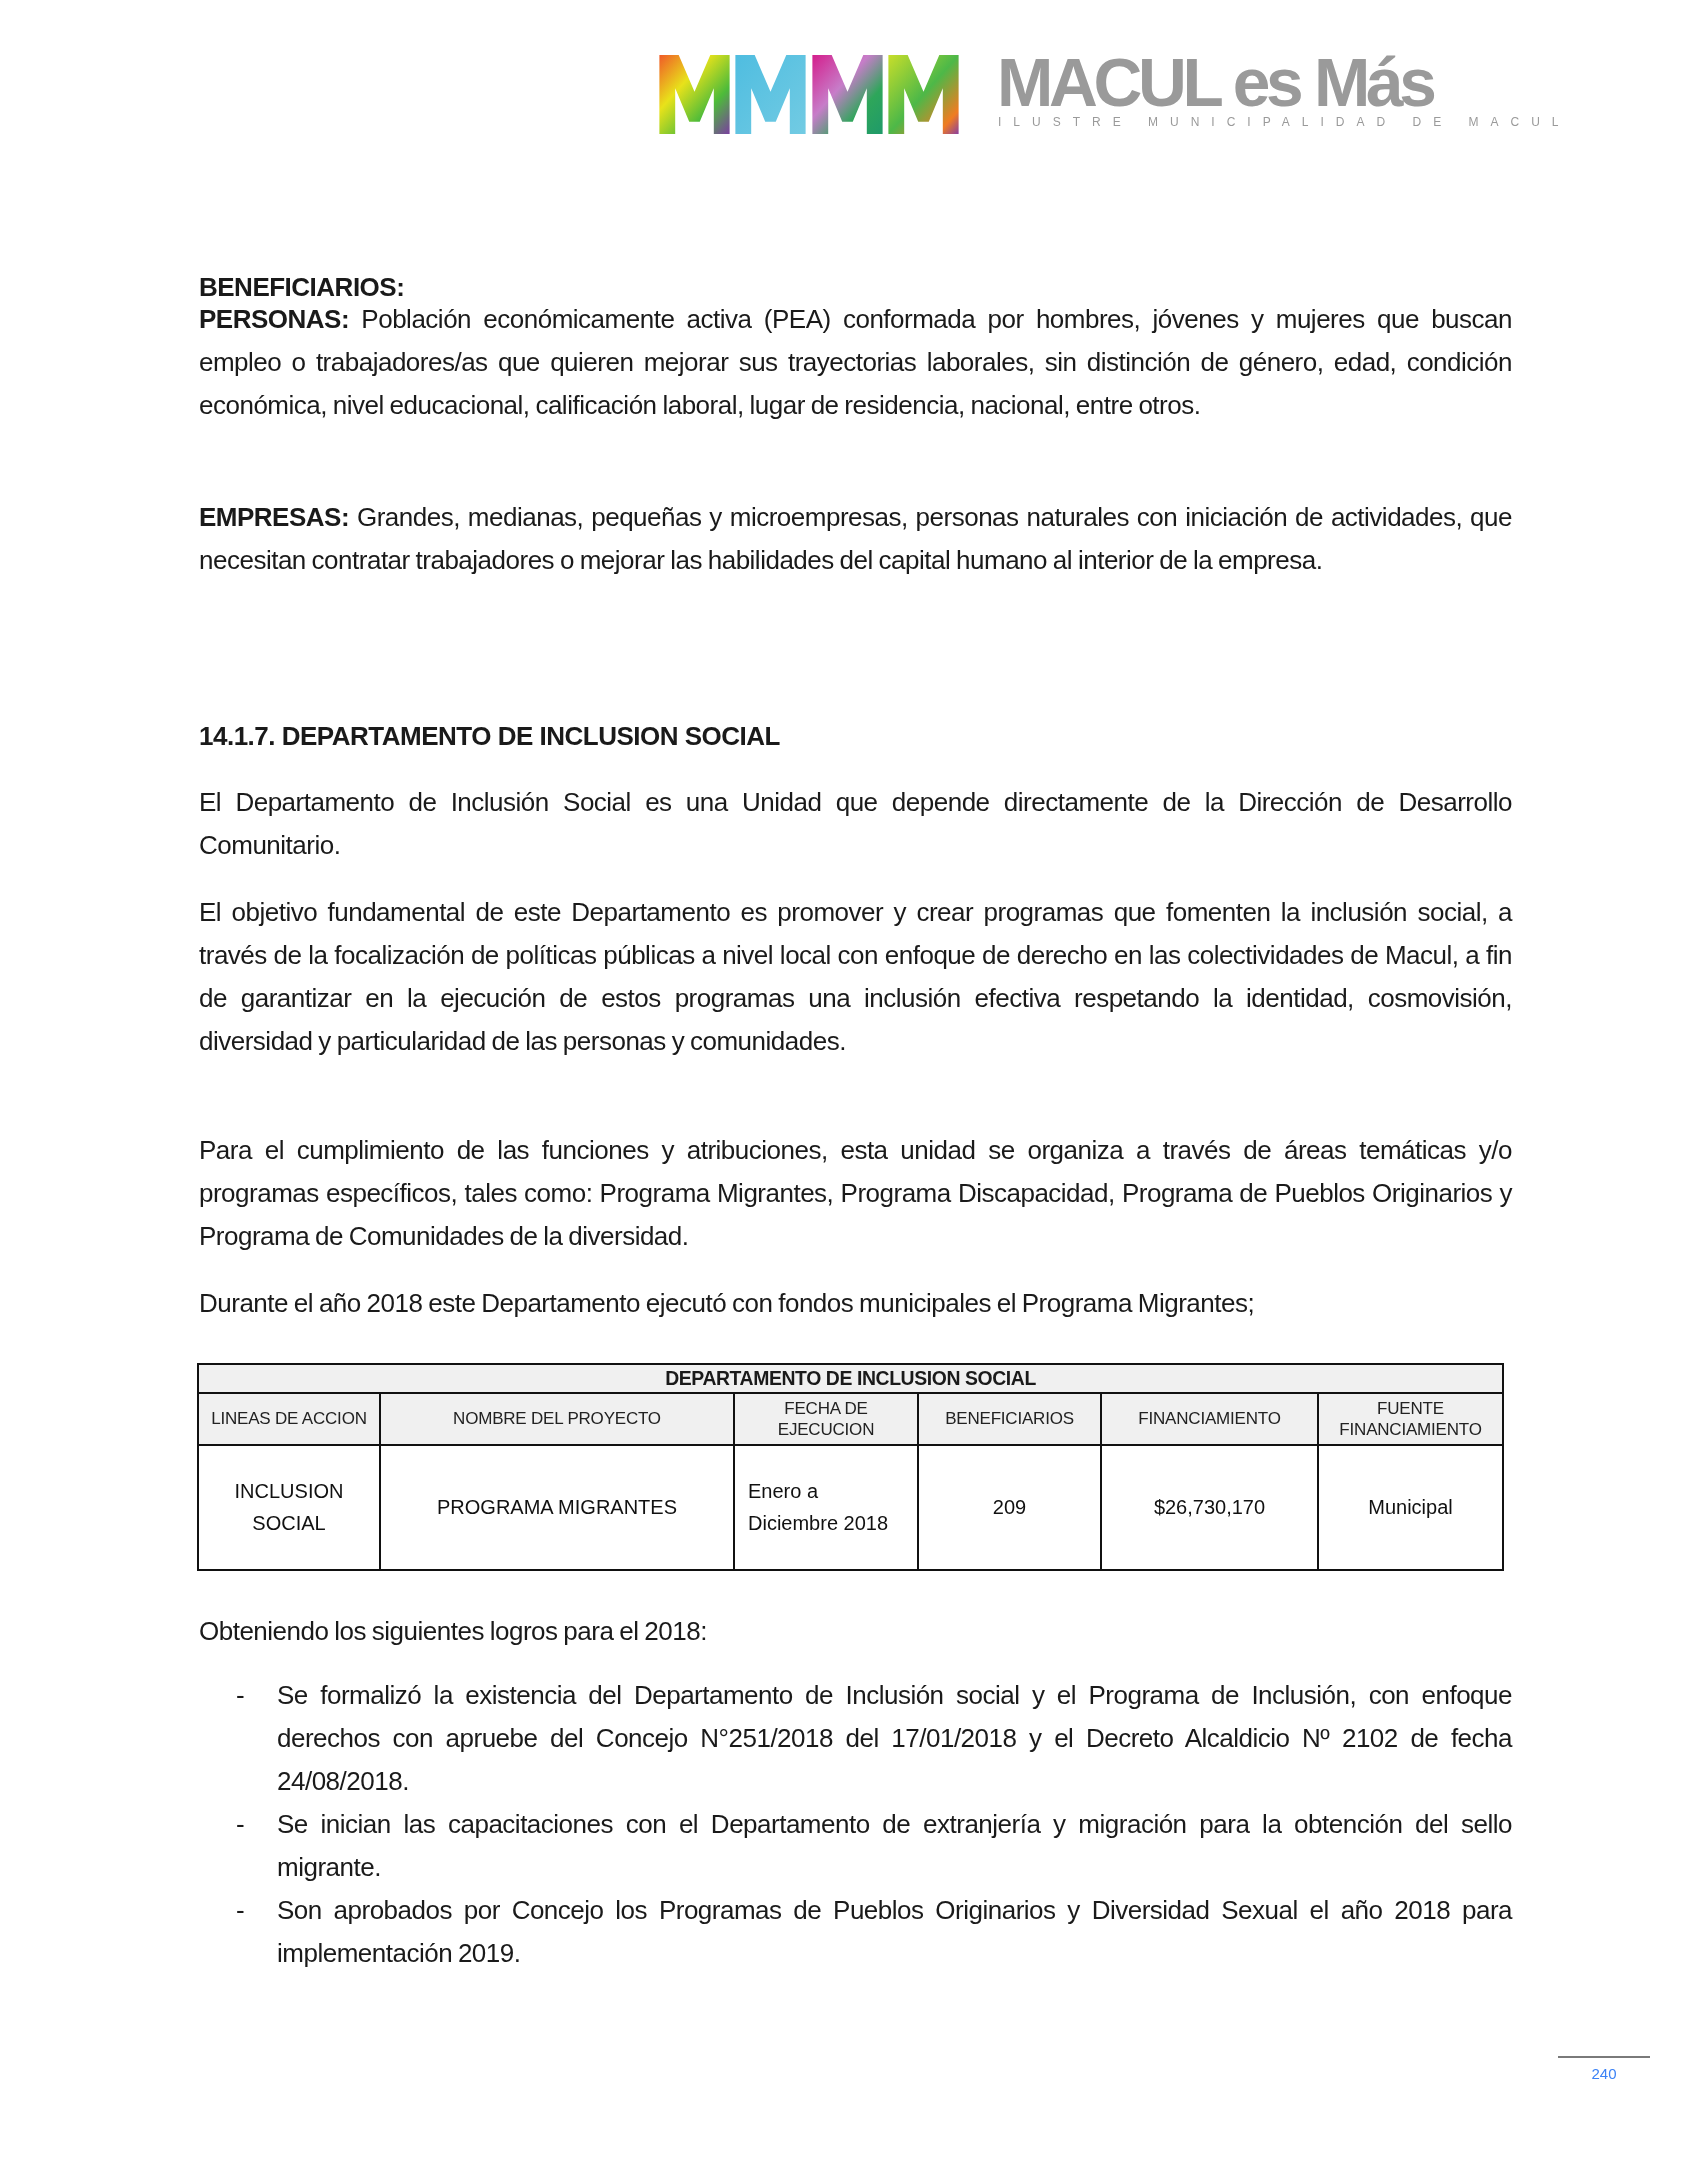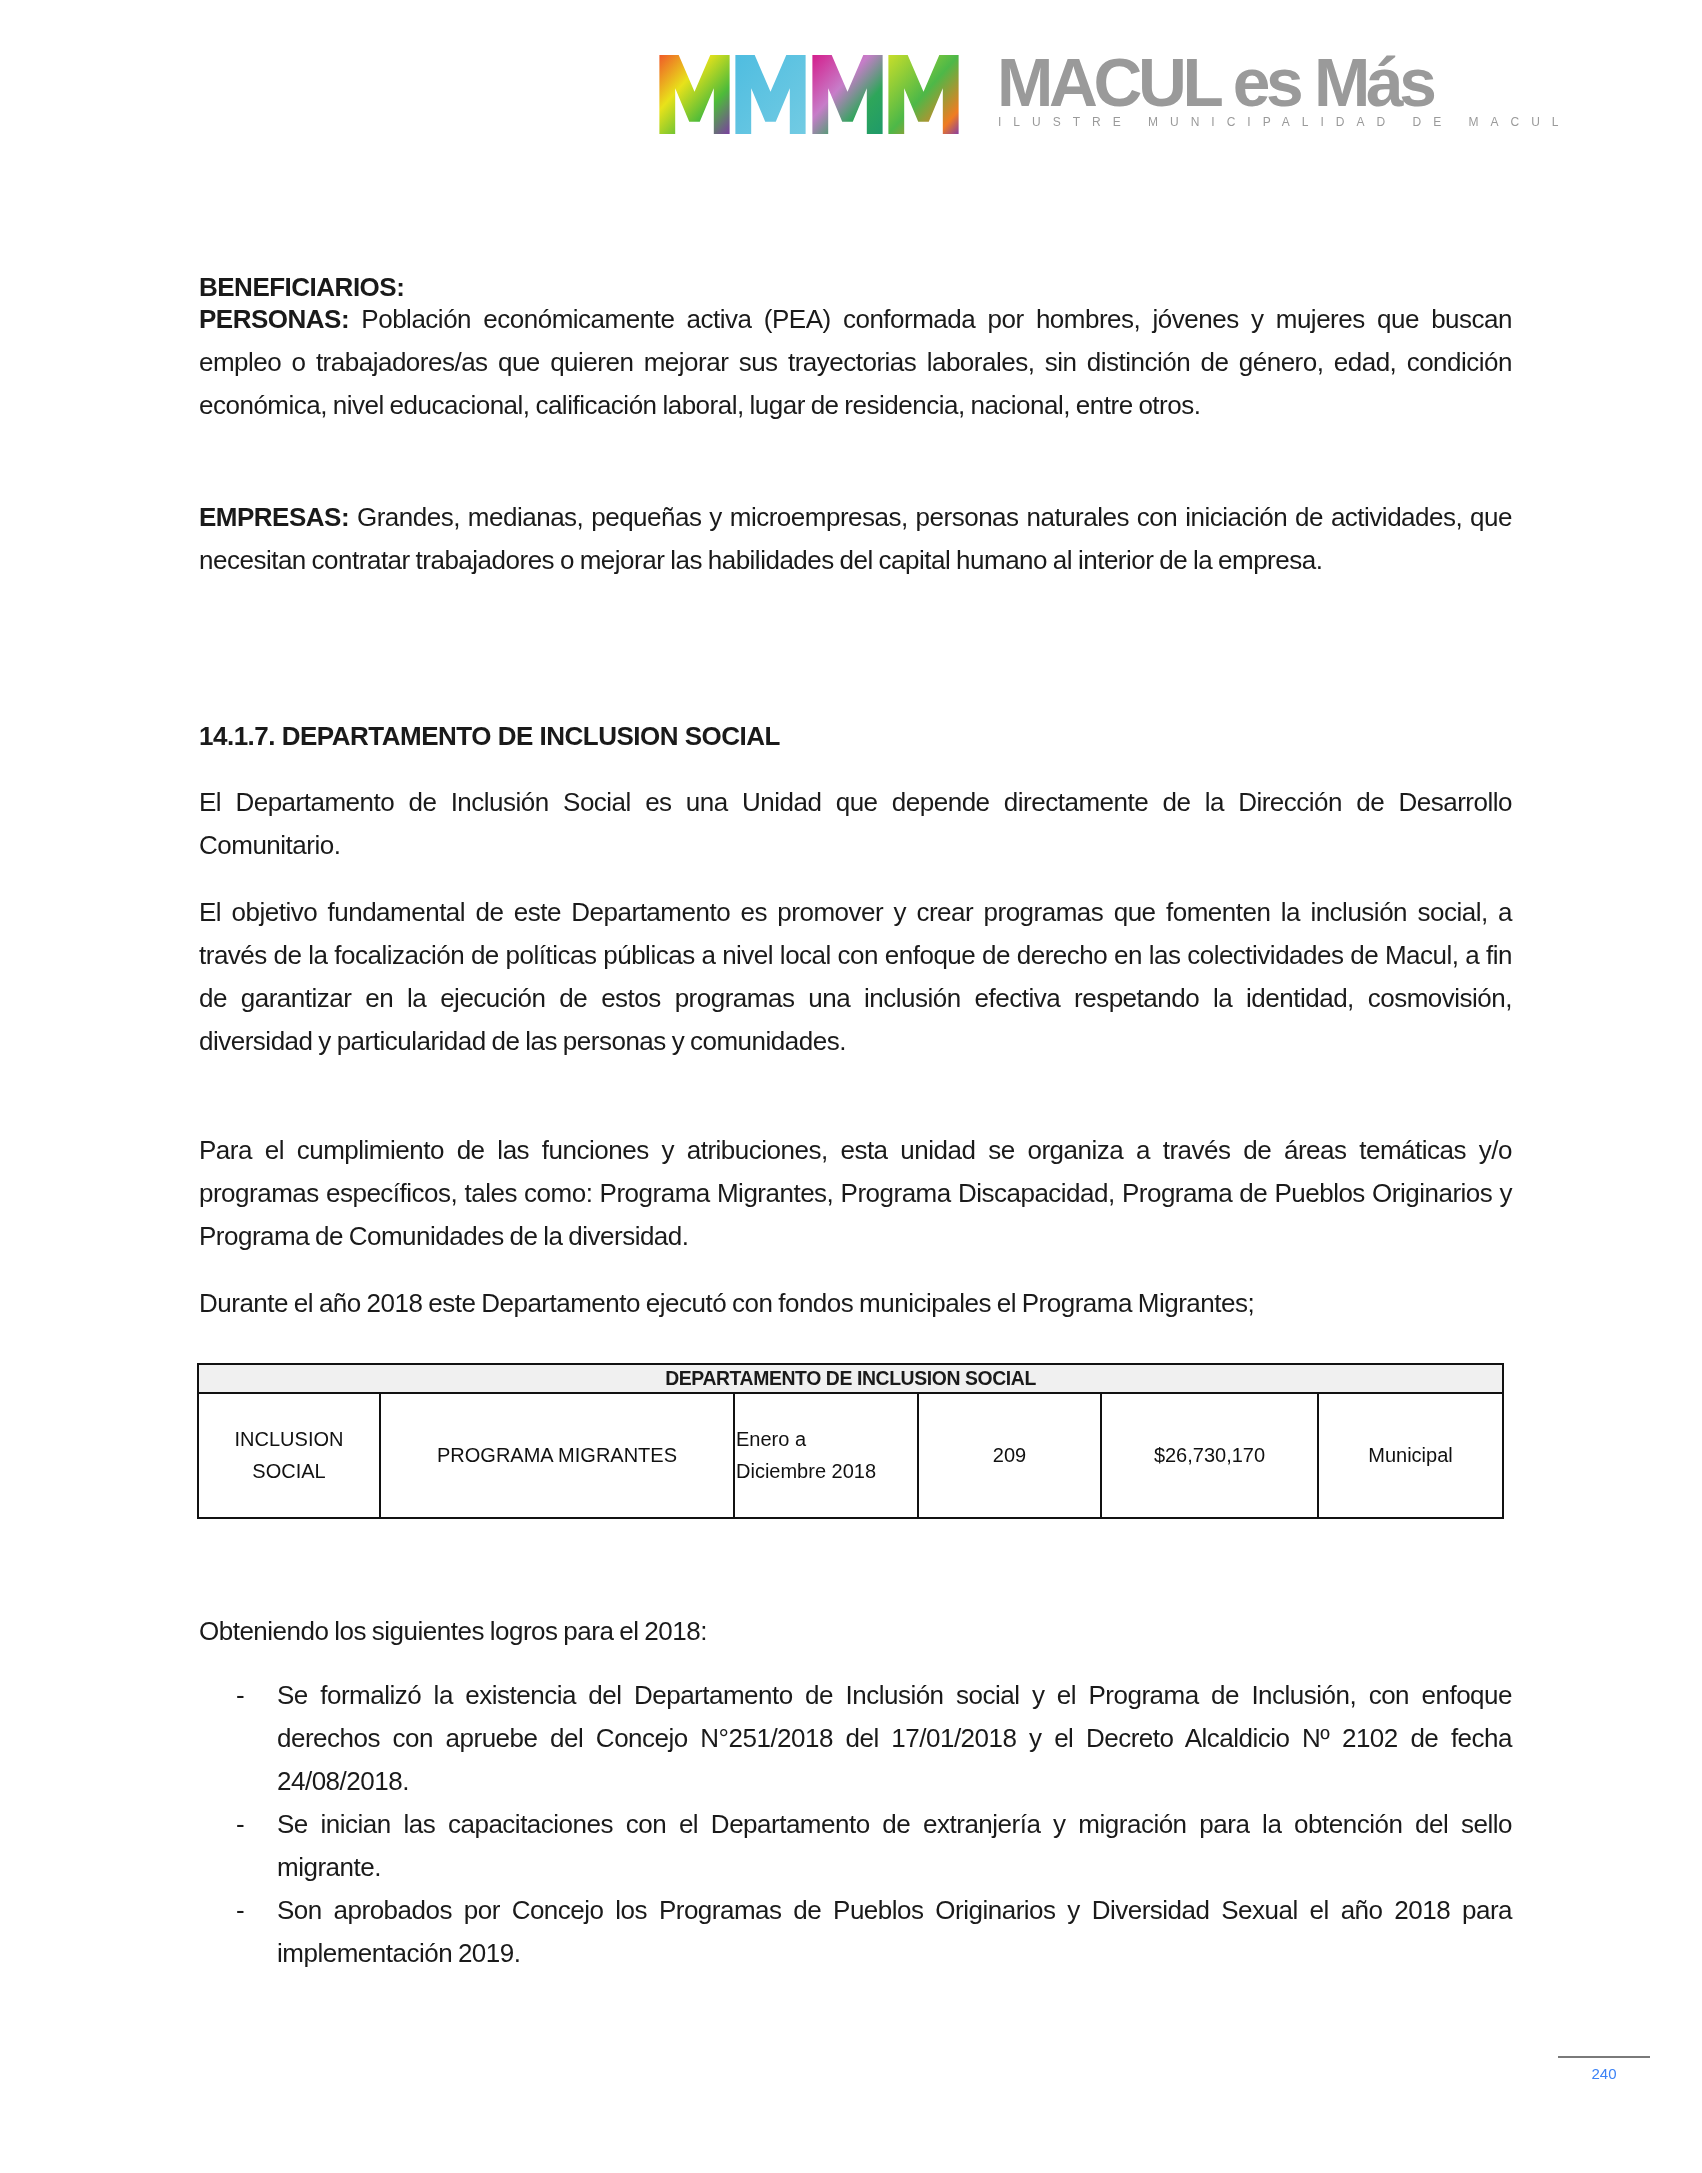--- a/index.html
+++ b/index.html
@@ -27,21 +27,21 @@
   
   .tbl { position: absolute; left: 197px; top: 1363px; width: 1305px; border-collapse: collapse;
          table-layout: fixed; }
   .tbl td, .tbl th { border: 2.6px solid #111; padding: 0 3.5px; text-align: center; vertical-align: middle;
                      font-weight: 400; }
   .tbl .title-row th { background: #f0f0f0; height: 26.5px; font-weight: 700; font-size: 19.4px;
                        letter-spacing: -0.4px; }
   .tbl .head-row th { background: #f0f0f0; height: 50px; font-size: 17px; line-height: 21px;
                       letter-spacing: -0.2px; color: #222; }
   .tbl .data-row td { height: 123px; font-size: 20px; line-height: 32px; color: #111; }
-  .tbl .data-row td.left { text-align: left; padding-left: 1px; }
+  .tbl .data-row td.left { text-align: left; padding-left: 13px; }
 
   
   .bullets { list-style: none; margin: 0; padding: 0; }
   .bullets li { position: relative; padding-left: 78px; }
   .bullets li .dash { position: absolute; left: 37px; top: 0; }
 
   
   .pg-rule { position: absolute; left: 1558px; top: 2056px; width: 92px; height: 1.8px; background: #7a7a7a; }
   .pg-num { position: absolute; left: 1558px; top: 2065px; width: 92px; text-align: center; font-size: 15px;
             color: #3b82f6; }
@@ -143,20 +143,34 @@
     <col style="width:182px">
       <col style="width:354px">
       <col style="width:184px">
     <col style="width:183px">
       <col style="width:217px">
       <col style="width:185px">
   </colgroup>
   <tbody>
       <tr class="title-row">
     <th colspan="6">DEPARTAMENTO DE INCLUSION SOCIAL</th>
+  </tr>
+  <tr class="head-row">
+    <th>LINEAS DE ACCION</th>
+    <th>NOMBRE DEL PROYECTO</th>
+    <th>
+      <div>FECHA DE</div>
+      <div>EJECUCION</div>
+    </th>
+    <th>BENEFICIARIOS</th>
+    <th>FINANCIAMIENTO</th>
+    <th>
+      <div>FUENTE</div>
+      <div>FINANCIAMIENTO</div>
+    </th>
   </tr>
   <tr class="data-row">
     <td>
       <div>INCLUSION</div>
       <div>SOCIAL</div>
     </td>
     <td>PROGRAMA MIGRANTES</td>
     <td class="left">
       <div>Enero a</div>
       <div>Diciembre 2018</div>

